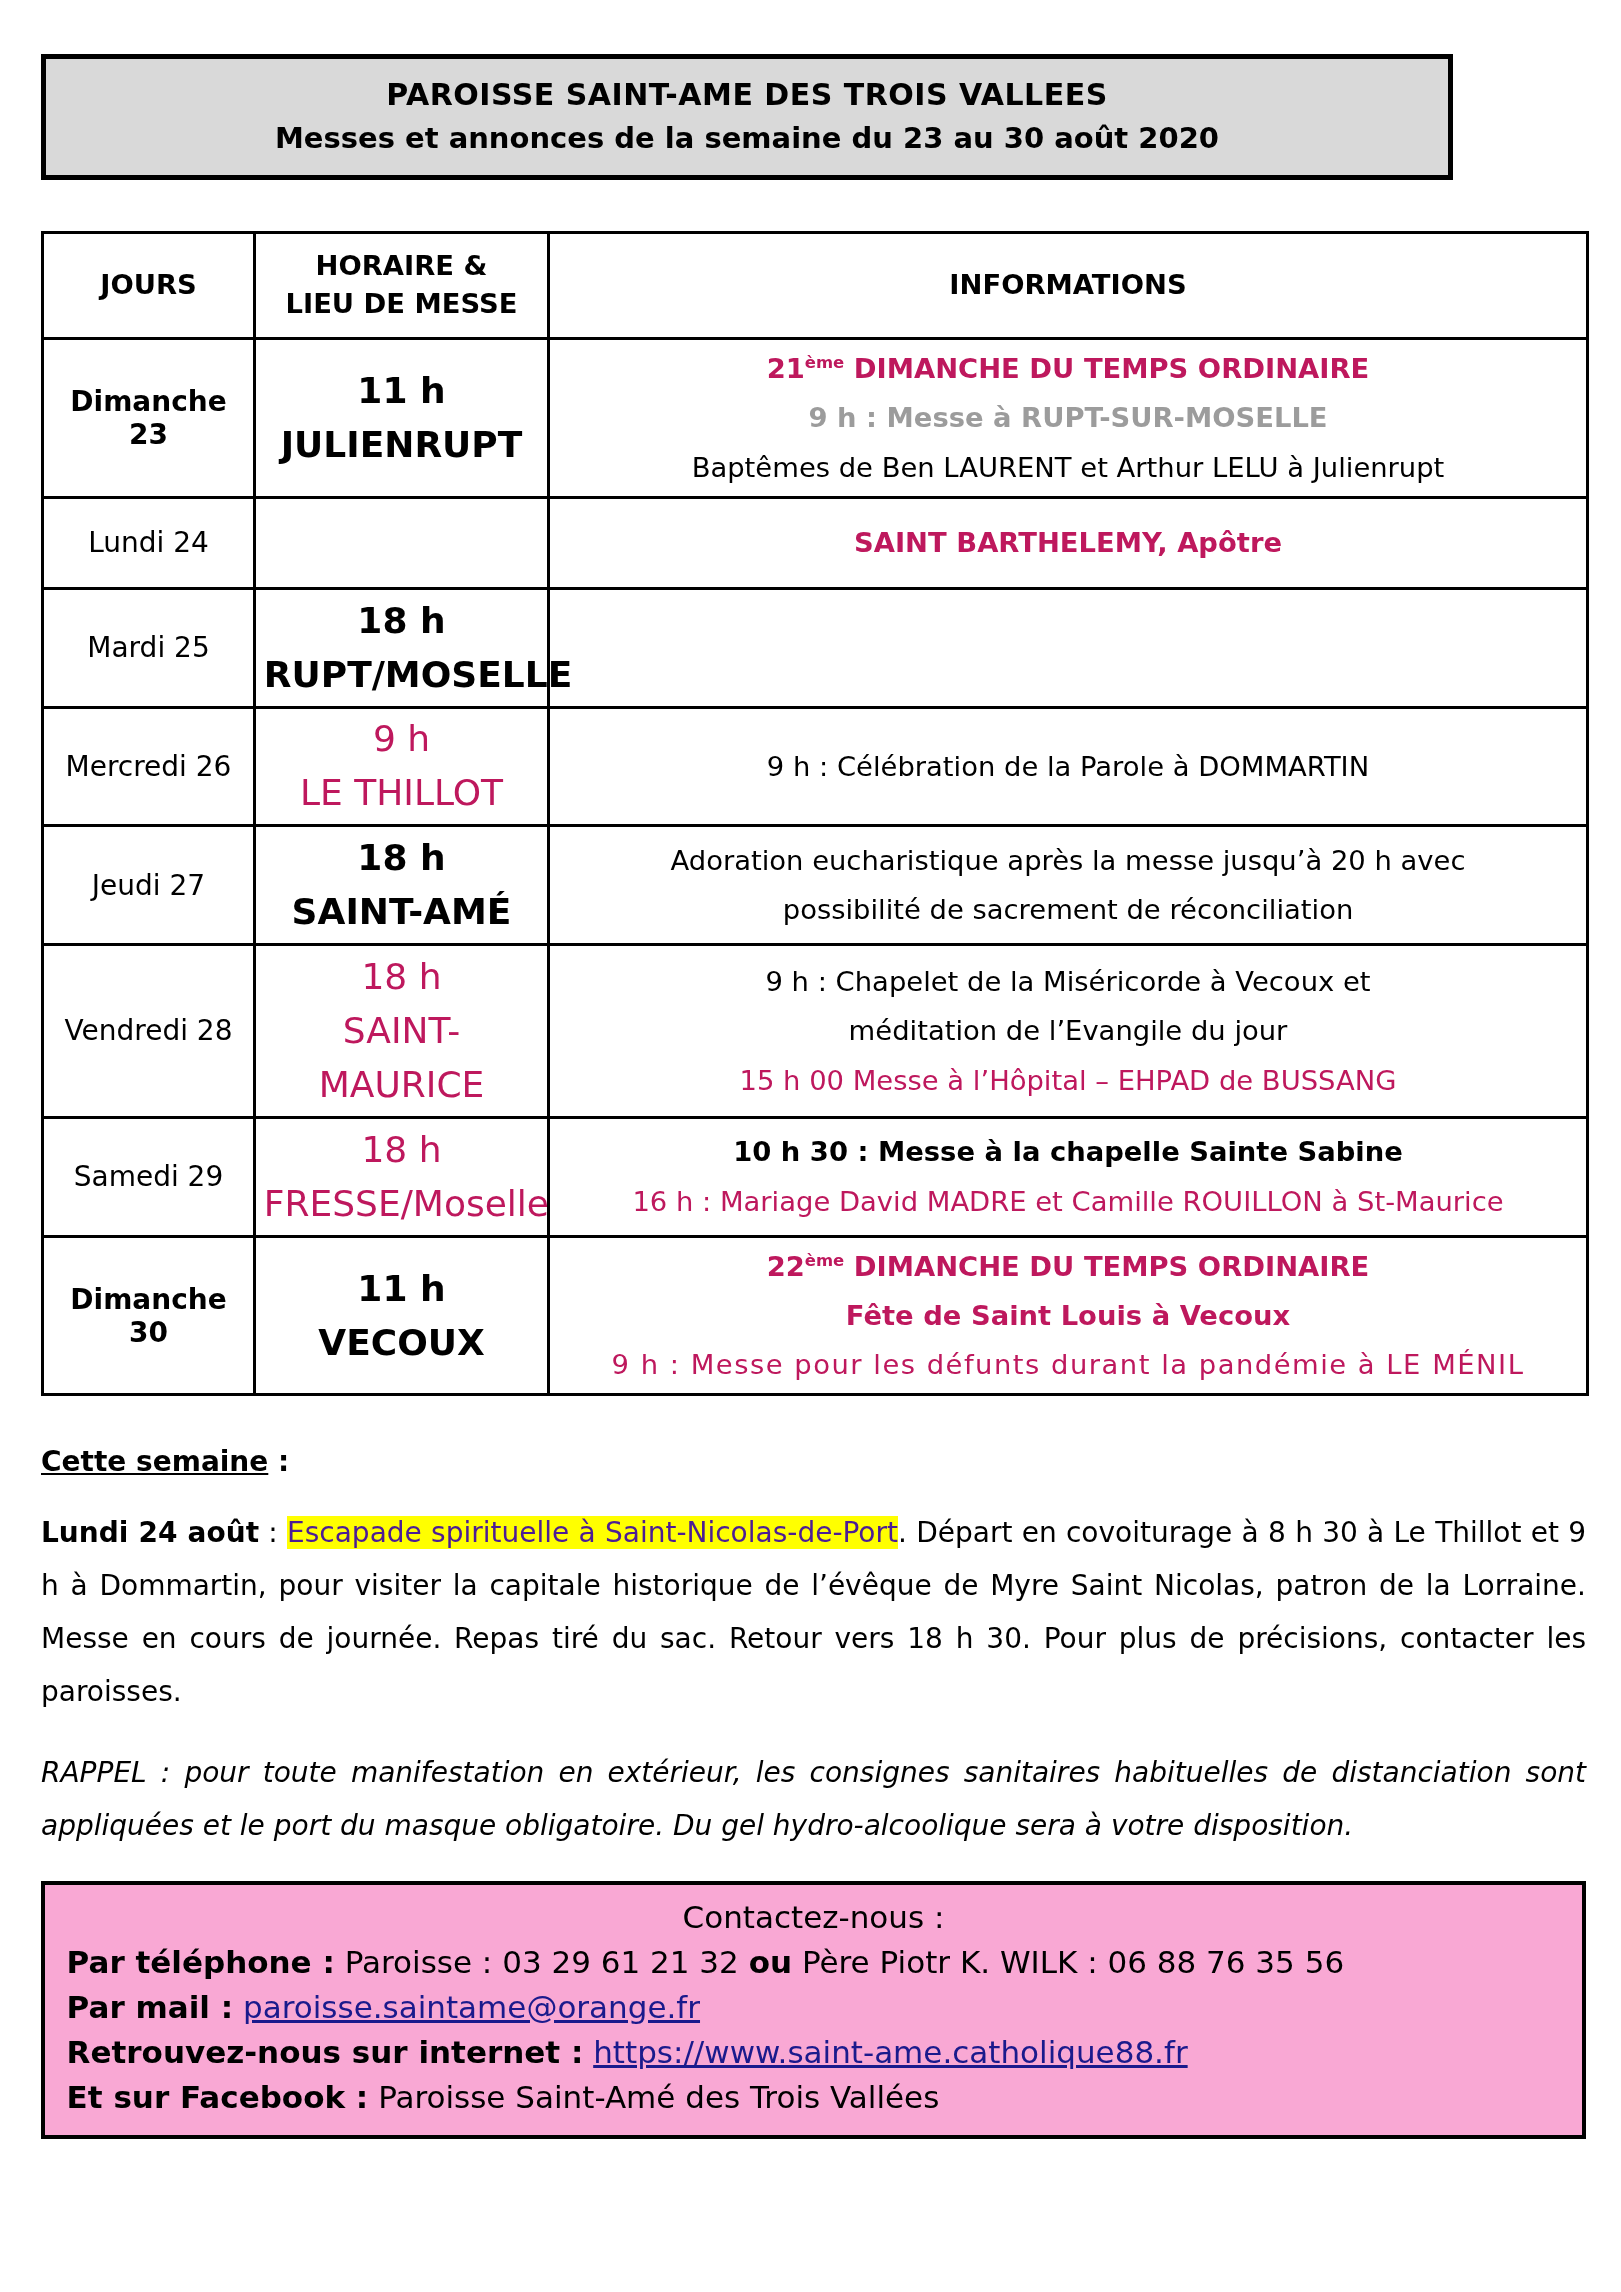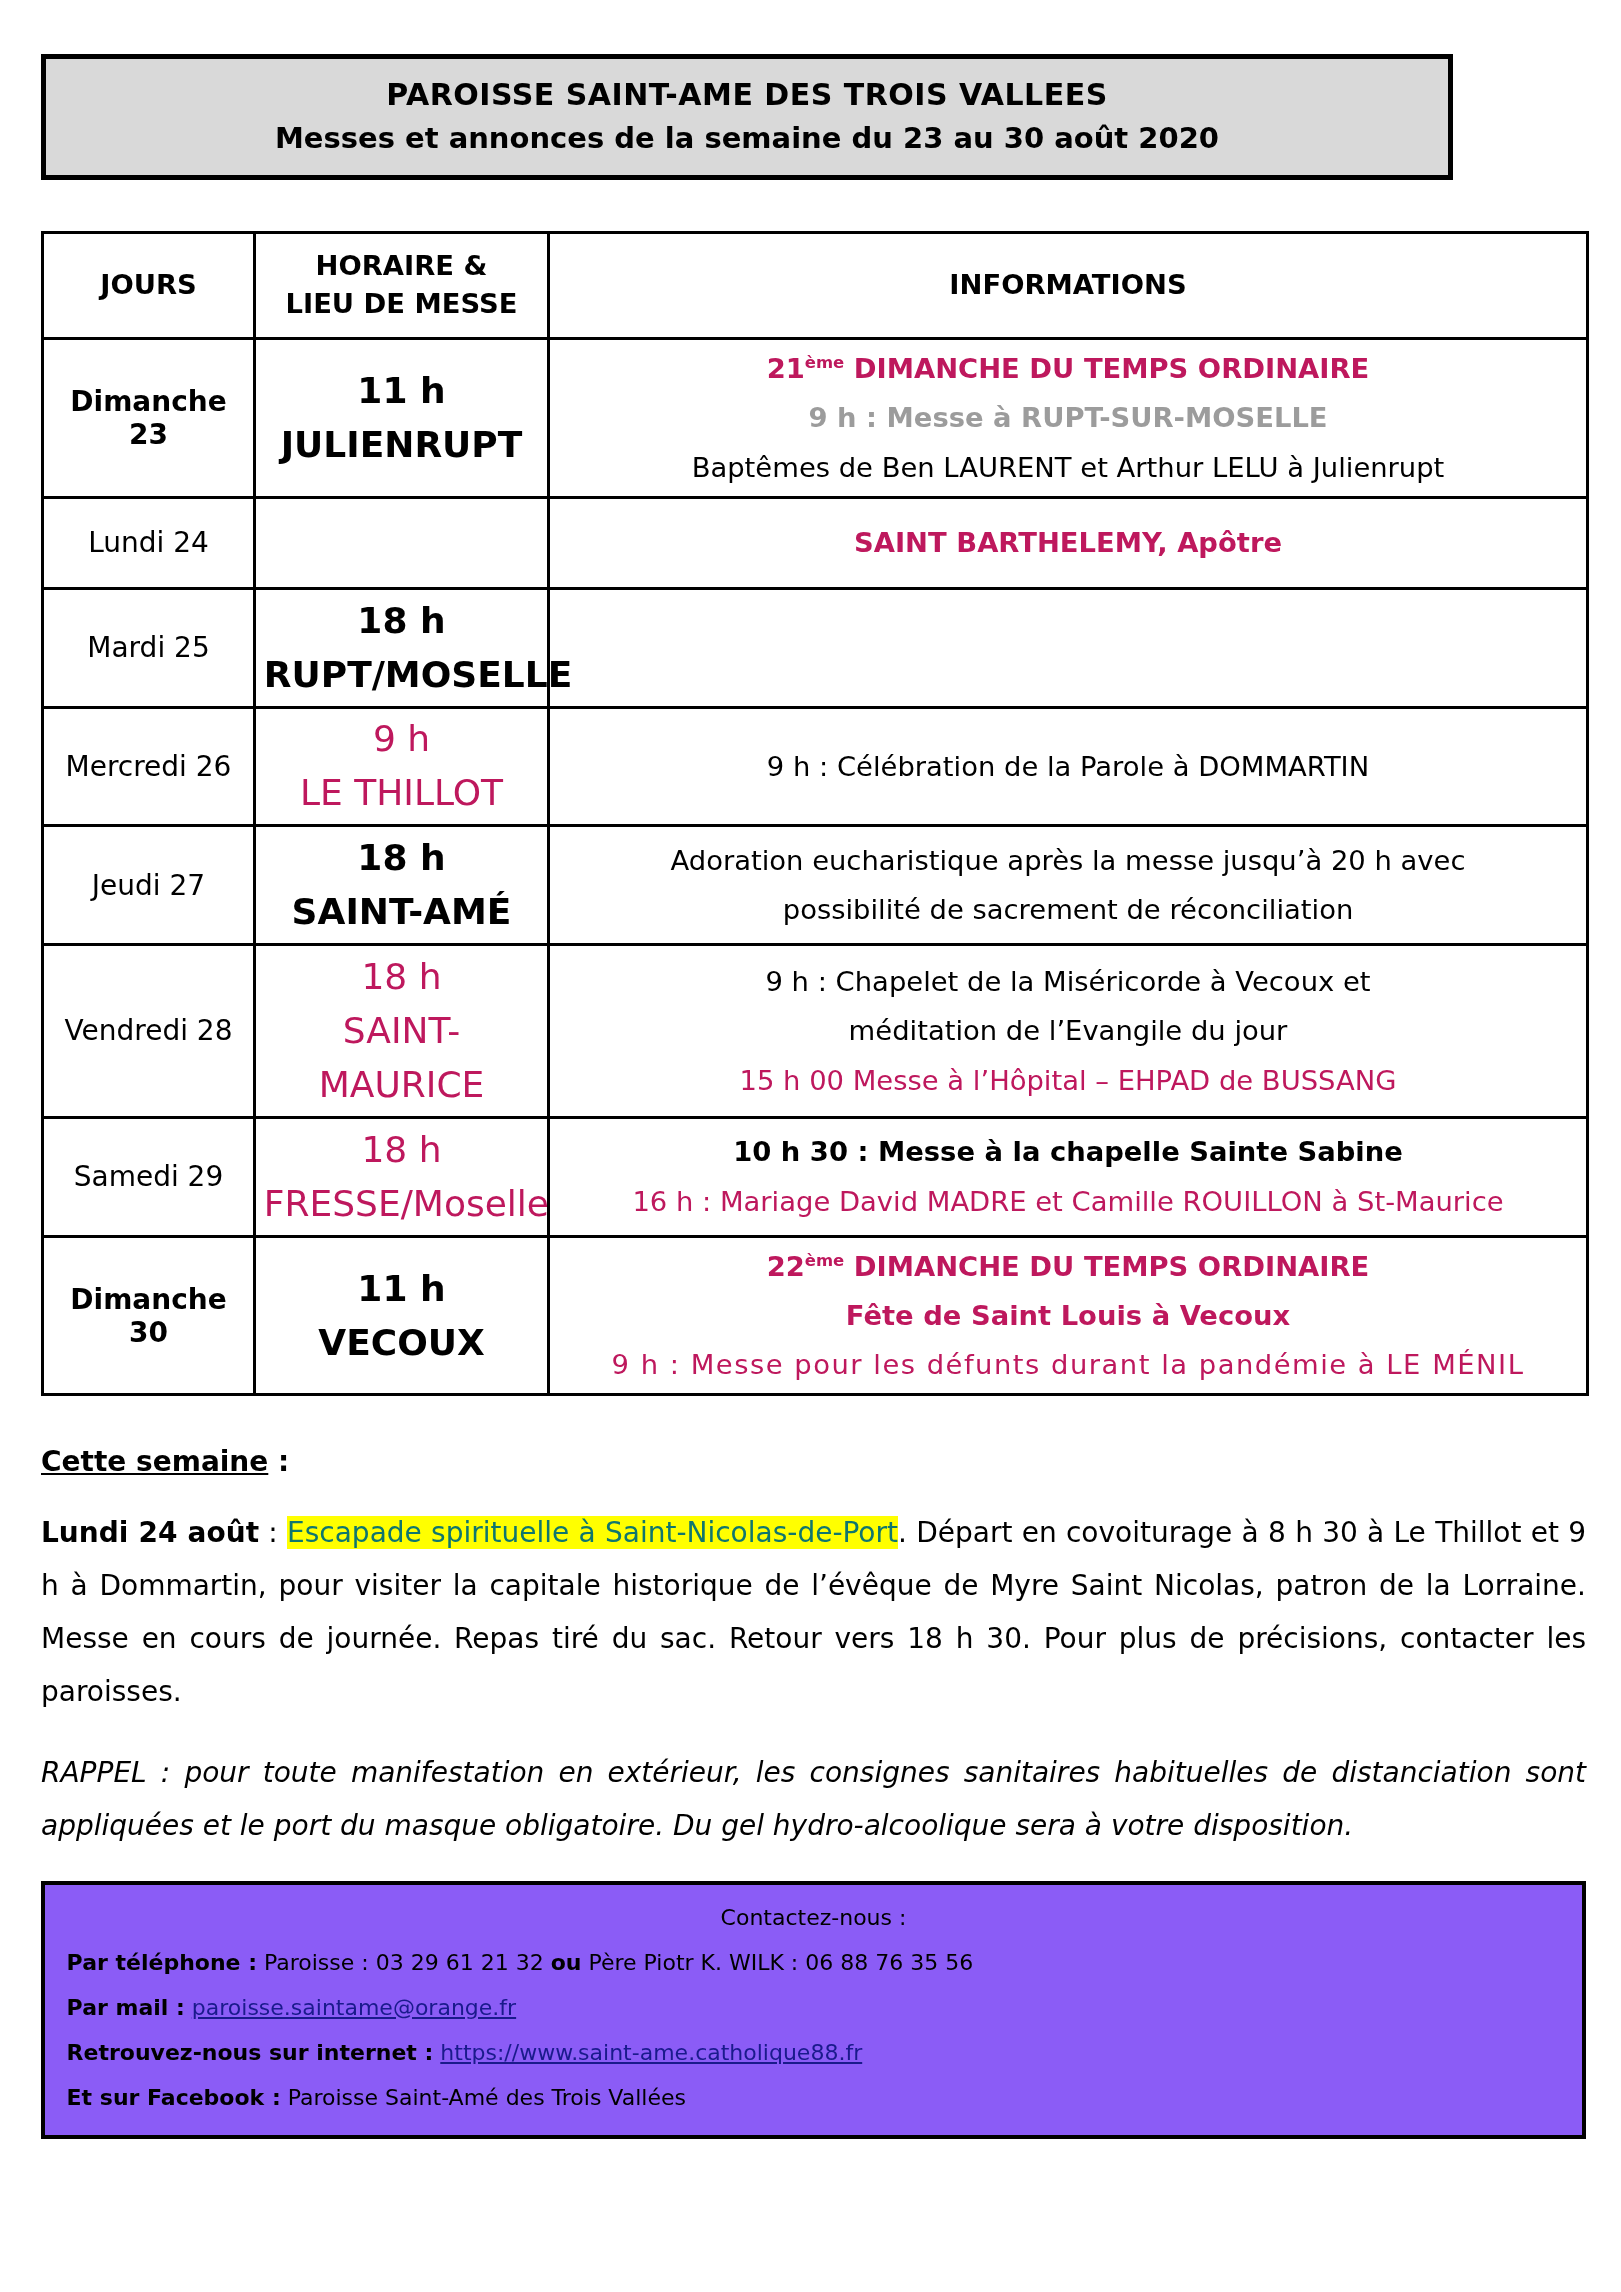--- a/index.html
+++ b/index.html
@@ -45,31 +45,31 @@
   .gray   { color:#be185d; }
   .gray-b { color:#9C9C9C; font-weight:bold; }
   .spread { letter-spacing:1.5px; }
   td.info sup { font-size:60%; font-weight:bold; }
 
   
   .week-heading { margin-top:49px; font-size:28px; font-weight:bold; }
   .week-heading .u { text-decoration:underline; }
   .para { font-size:28px; line-height:53px; text-align:justify; margin-top:27.4px; width:1545px; }
   .para .lead { font-weight:bold; }
-  .hl { background:#FFFF00; color:#0f766e;margin-top:32px; }
+  .hl { background:#FFFF00; color:#4c1d95;margin-top:32px; }
   .italic { font-style:italic; }
 
   
   .contact-box {
     margin-top:29px;
     width:1545px;
     border:4.9px solid #000;
-    background:#8b5cf6;
+    background:#f9a8d4;
     padding:9.8px 21.6px 15.7px 21.6px;
-    font-size:22px;
+    font-size:31px;
     line-height:45px;
   }
   .contact-heading { text-align:center; }
   .contact-line .lbl { font-weight:bold; }
   a.link { color:#1A1A8C; text-decoration:underline; }
 </style>
 </head>
 <body>
 
 <div class="page">

